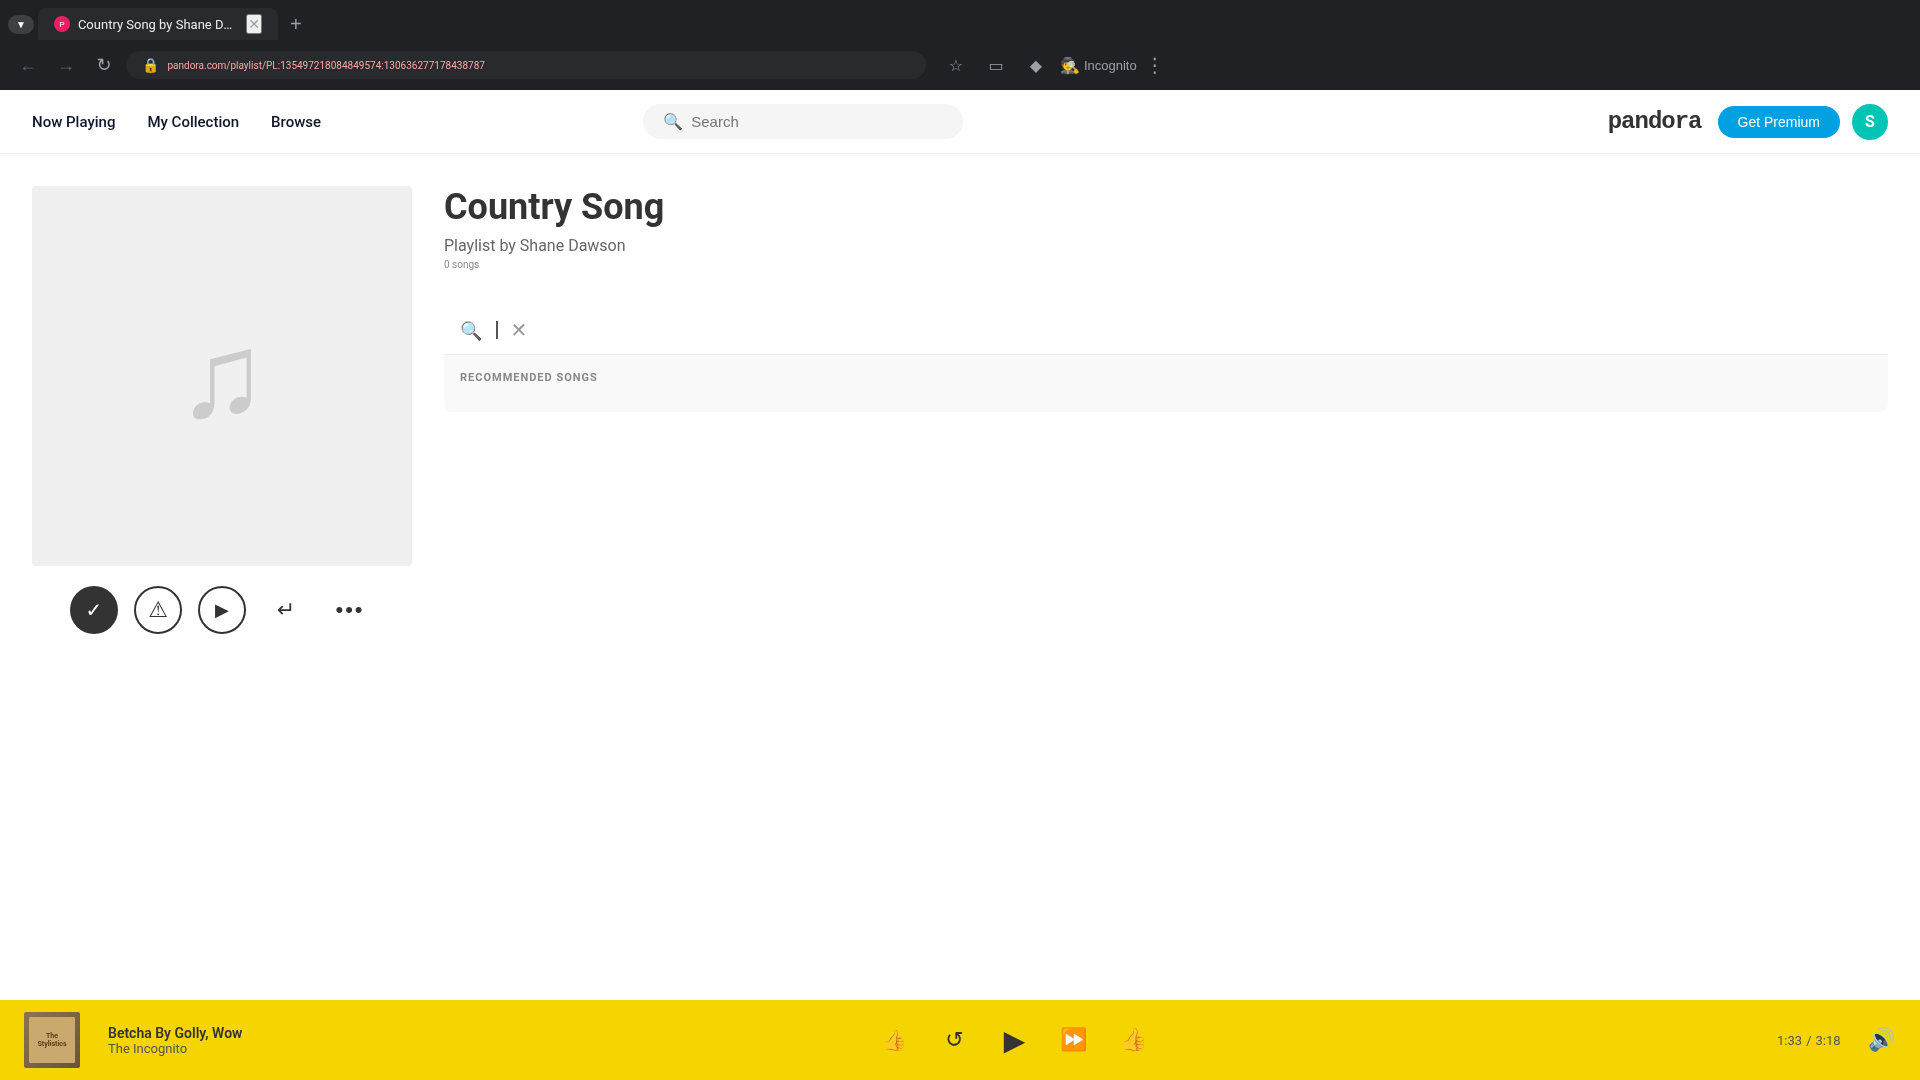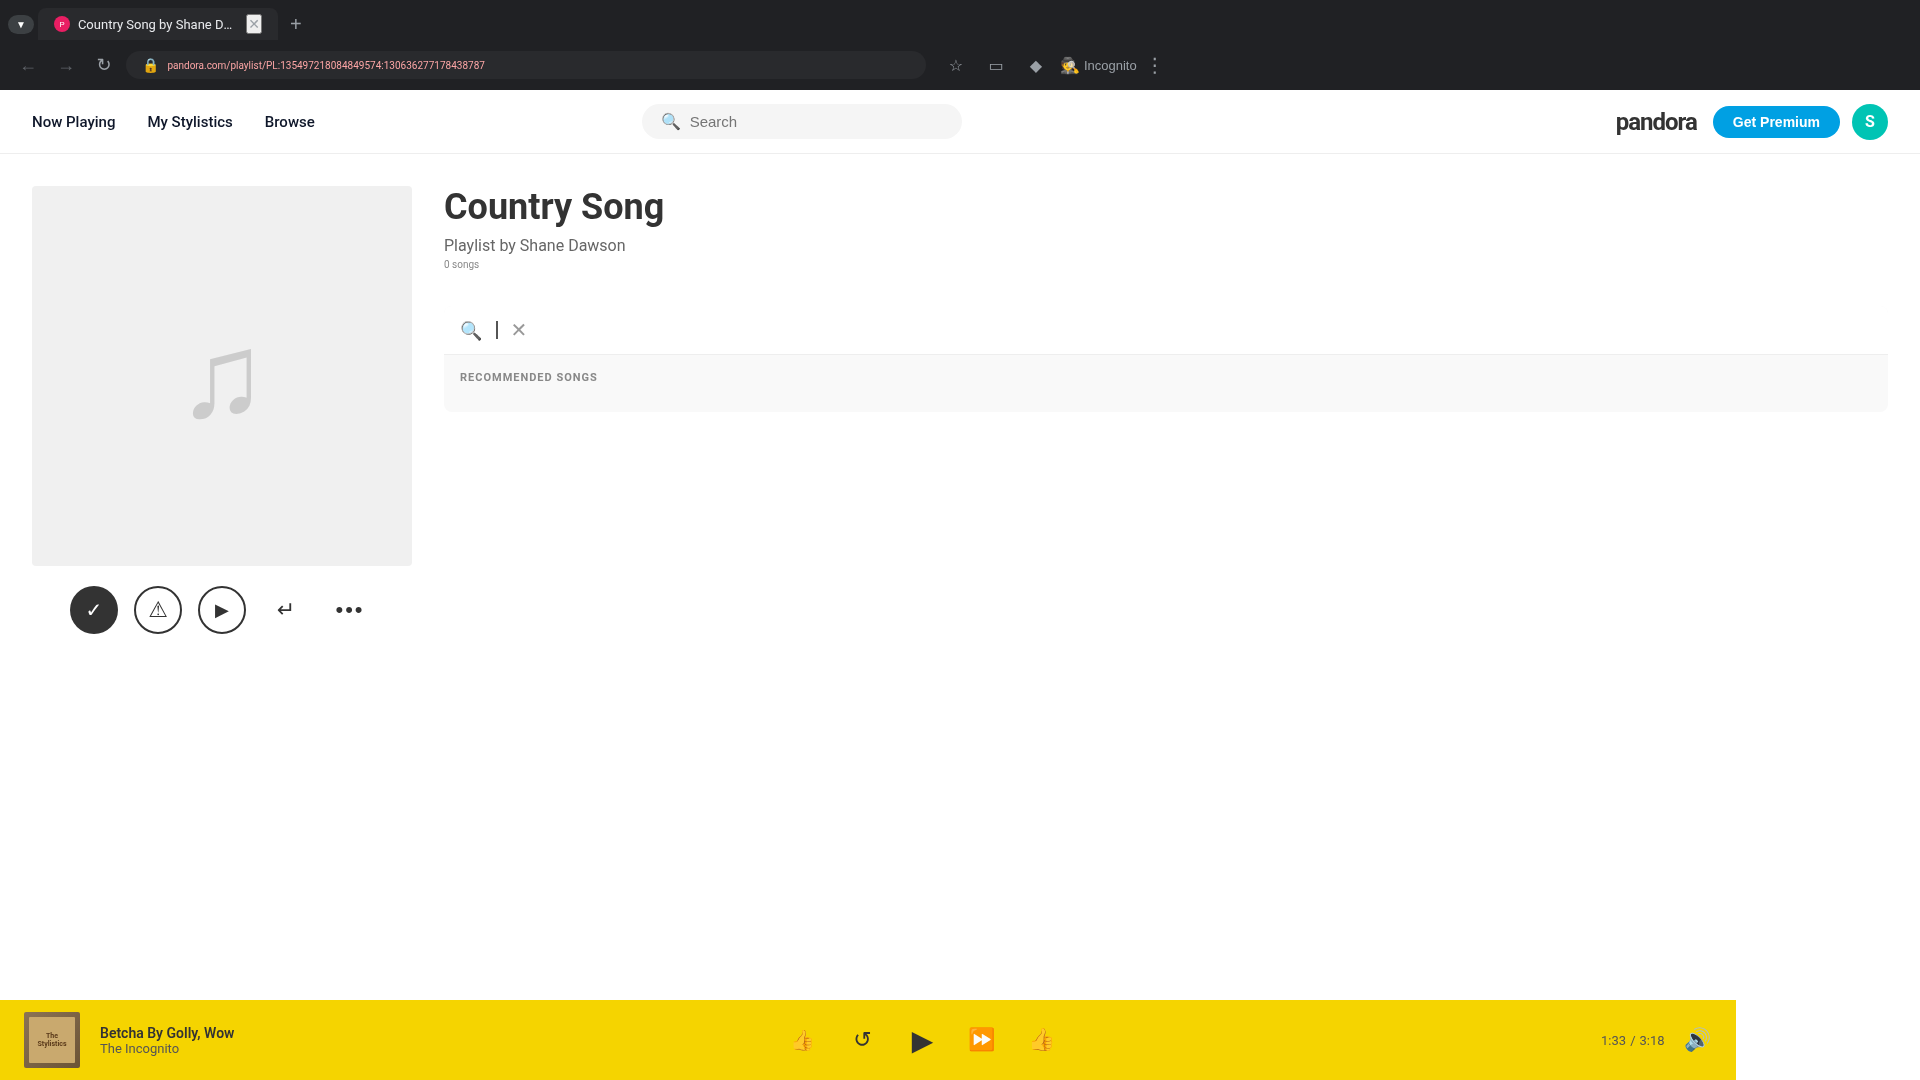--- a/index.html
+++ b/index.html
@@ -26,22 +26,22 @@
 
     
     .app { background: #fff; height: calc(1080px - 90px - 80px); }
 
     
     .app-header { display: flex; align-items: center; padding: 0 32px; height: 64px; border-bottom: 1px solid #eee; }
     .nav-links { display: flex; gap: 32px; align-items: center; }
     .nav-link { text-decoration: none; color: #0f172a; font-size: 15px; font-weight: 500; cursor: pointer; }
     .search-bar { margin: 0 auto; display: flex; align-items: center; background: #f5f5f5; border-radius: 24px; padding: 8px 20px; gap: 8px; width: 320px; }
     .search-bar input { background: none; border: none; outline: none; font-size: 15px; color: #666; width: 100%; }
-    .pandora-logo { font-size: 24px; font-weight: bold; color: #333; letter-spacing: -1px; margin-left: auto; }
-    .get-premium-btn { background: #00a0e3; color: white; border: none; border-radius: 20px; padding: 8px 20px; font-size: 14px; font-weight: 700; cursor: pointer; margin-left: 16px; }
+    .pandora-logo { font-size: 24px; font-weight: bold; color: #333; letter-spacing: -1px; margin-left: auto; font-family: Liberation Mono, monospace; }
+    .get-premium-btn { background: #00a0e3; color: white; border: none; border-radius: 20px; padding: 8px 20px; font-size: 14px; font-weight: 400; cursor: pointer; margin-left: 16px; }
     .user-avatar { width: 36px; height: 36px; background: #00c4b4; border-radius: 50%; display: flex; align-items: center; justify-content: center; color: white; font-weight: bold; font-size: 16px; margin-left: 12px; cursor: pointer; }
 
     
     .main-content { display: flex; padding: 32px; gap: 32px; height: calc(100% - 64px); overflow-y: auto; }
 
     
     .album-section { display: flex; flex-direction: column; align-items: center; gap: 20px; flex-shrink: 0; }
     .album-art { width: 380px; height: 380px; background: #f0f0f0; border-radius: 4px; display: flex; align-items: center; justify-content: center; }
     .music-note-icon { font-size: 120px; color: #ccc; }
     .album-controls { display: flex; align-items: center; gap: 16px; }
@@ -63,21 +63,21 @@
     .search-input-wrapper { display: flex; align-items: center; padding: 12px 16px; gap: 12px; border-bottom: 1px solid #eee; background: white; }
     .search-input-icon { color: #888; font-size: 18px; }
     .search-input-field { flex: 1; border: none; outline: none; font-size: 16px; color: #333; background: transparent; }
     .search-input-field::placeholder { color: #bbb; }
     .search-close-btn { background: none; border: none; color: #999; font-size: 20px; cursor: pointer; }
     .cursor-indicator { display: inline-block; width: 2px; height: 18px; background: #555; vertical-align: middle; margin-left: 2px; }
     .recommended-section { padding: 16px; }
     .recommended-label { font-size: 11px; font-weight: 700; color: #888; letter-spacing: 1px; text-transform: uppercase; margin-bottom: 12px; }
 
     
-    .now-playing-bar { background: #f5d400; height: 80px; display: flex; align-items: center; padding: 0 24px; gap: 20px; position: fixed; bottom: 0; width: 1736px; }
+    .now-playing-bar { background: #f5d400; height: 80px; display: flex; align-items: center; padding: 0 24px; gap: 28px; position: fixed; bottom: 0; width: 1920px; }
     .track-info { flex-shrink: 0; min-width: 160px; }
     .track-name { font-size: 14px; font-weight: 600; color: #333; }
     .track-artist { font-size: 13px; color: #555; }
     .player-controls { display: flex; align-items: center; gap: 20px; flex: 1; justify-content: center; }
     .player-btn { background: none; border: none; cursor: pointer; color: #333; font-size: 22px; display: flex; align-items: center; justify-content: center; width: 40px; height: 40px; border-radius: 50%; }
     .player-btn.play-main { font-size: 28px; }
     .time-display { font-size: 13px; color: #555; margin-left: 16px; display: flex; align-items: center; gap: 4px; }
     .volume-btn { background: none; border: none; cursor: pointer; color: #333; font-size: 22px; display: flex; align-items: center; }
 
     
@@ -121,21 +121,21 @@
       </div>
     </div>
   </div>
 </div>
 
 <div class="app">
 
   <div class="app-header">
     <nav class="nav-links">
       <a class="nav-link">Now Playing</a>
-      <a class="nav-link">My Stylistics</a>
+      <a class="nav-link">My Collection</a>
       <a class="nav-link">Browse</a>
     </nav>
     <div class="search-bar">
       <span>🔍</span>
       <input type="text" placeholder="Search" style="">
     </div>
     <div class="pandora-logo" style="margin-left: auto;">pandora</div>
     <button class="get-premium-btn">Get Premium</button>
     <div class="user-avatar">S</div>
   </div>

